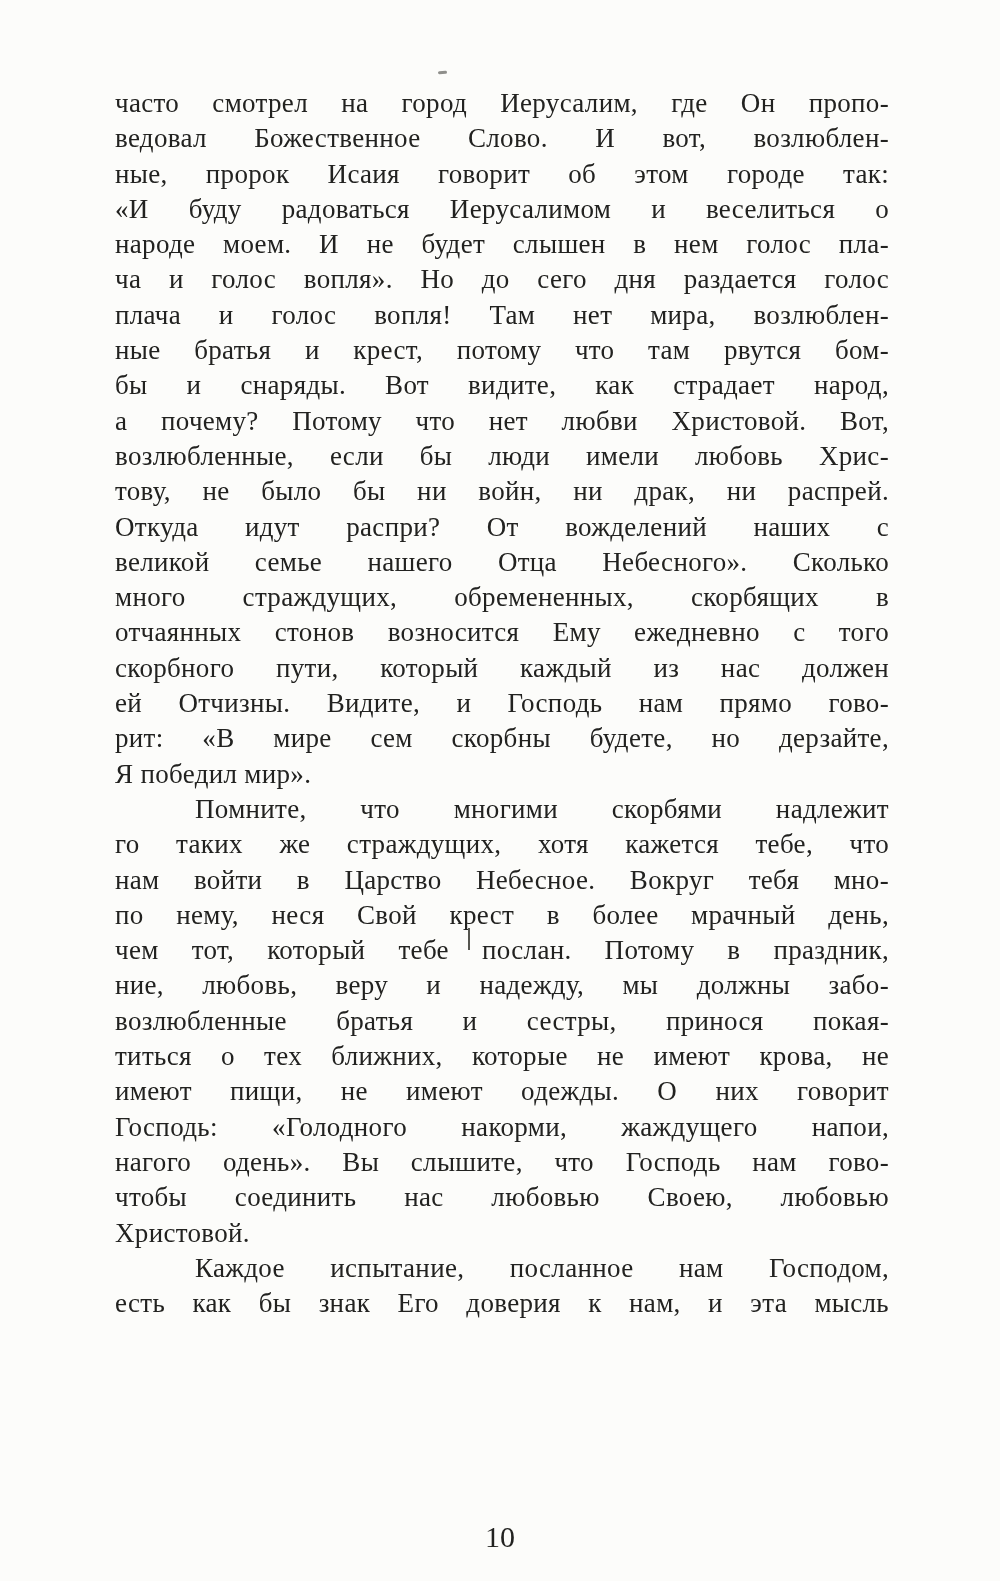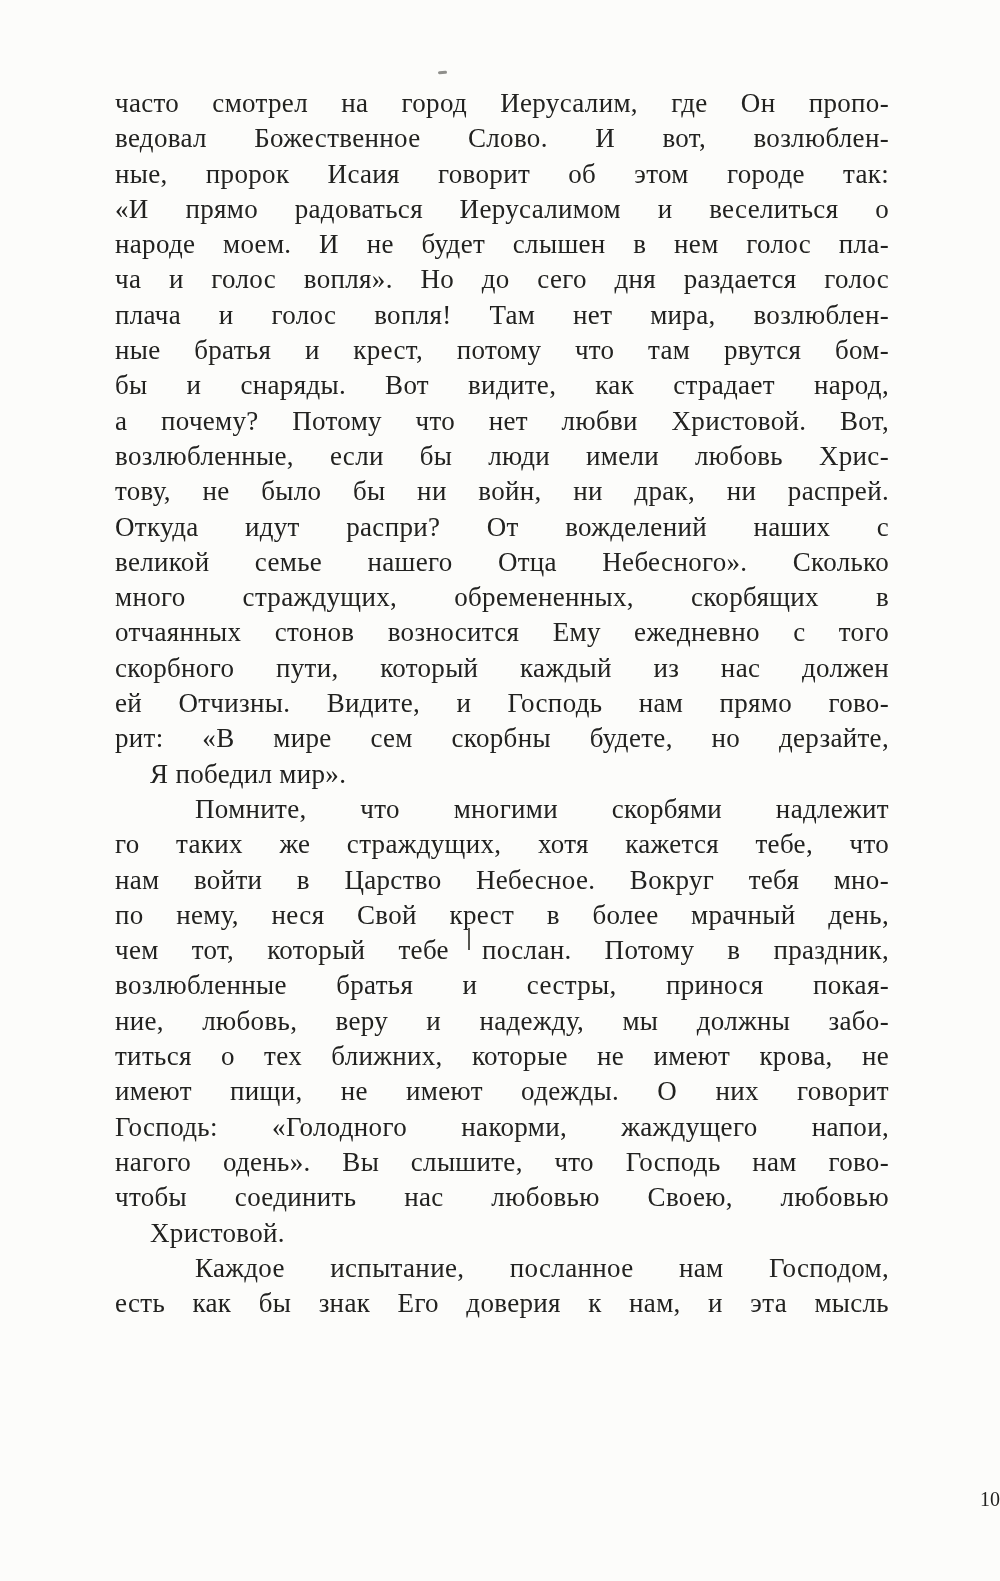--- a/index.html
+++ b/index.html
@@ -26,32 +26,31 @@
     line-height: 35.3px;
     letter-spacing: 0.012em;
   }
   .line {
     text-align: justify;
     text-align-last: justify;
     white-space: normal;
   }
   .line.end {
     text-align-last: left;
-    margin-left: 35px;
   }
   .line.indent {
     text-indent: 80px;
   }
   .page-number {
     position: absolute;
     left: 0;
-    top: 1488px;
+    top: 1520px;
     width: 100%;
-    text-align: right;
-    font-size: 20px;
+    text-align: center;
+    font-size: 30px;
     color: #222220;
   }
   .speck-top {
     position: absolute;
     left: 438px;
     top: 71px;
     width: 9px;
     height: 3px;
     background: #8f8f8b;
     border-radius: 2px;
@@ -71,21 +70,21 @@
 
 <main class="page">
 
   <div class="speck-top"></div>
 
   <section class="text-block">
 
     <div class="line">часто смотрел на город Иерусалим, где Он пропо-</div>
     <div class="line">ведовал Божественное Слово. И вот, возлюблен-</div>
     <div class="line">ные, пророк Исаия говорит об этом городе так:</div>
-    <div class="line">«И прямо радоваться Иерусалимом и веселиться о</div>
+    <div class="line">«И буду радоваться Иерусалимом и веселиться о</div>
     <div class="line">народе моем. И не будет слышен в нем голос пла-</div>
     <div class="line">ча и голос вопля». Но до сего дня раздается голос</div>
     <div class="line">плача и голос вопля! Там нет мира, возлюблен-</div>
     <div class="line">ные братья и крест, потому что там рвутся бом-</div>
     <div class="line">бы и снаряды. Вот видите, как страдает народ,</div>
     <div class="line">а почему? Потому что нет любви Христовой. Вот,</div>
     <div class="line">возлюбленные, если бы люди имели любовь Хрис-</div>
     <div class="line">тову, не было бы ни войн, ни драк, ни распрей.</div>
     <div class="line">Откуда идут распри? От вожделений наших с</div>
     <div class="line">великой семье нашего Отца Небесного». Сколько</div>
@@ -94,22 +93,22 @@
     <div class="line">скорбного пути, который каждый из нас должен</div>
     <div class="line">ей Отчизны. Видите, и Господь нам прямо гово-</div>
     <div class="line">рит: «В мире сем скорбны будете, но дерзайте,</div>
     <div class="line end">Я победил мир».</div>
 
     <div class="line indent">Помните, что многими скорбями надлежит</div>
     <div class="line">го таких же страждущих, хотя кажется тебе, что</div>
     <div class="line">нам войти в Царство Небесное. Вокруг тебя мно-</div>
     <div class="line">по нему, неся Свой крест в более мрачный день,</div>
     <div class="line">чем тот, который тебе послан. Потому в праздник,</div>
+    <div class="line">ние, любовь, веру и надежду, мы должны забо-</div>
     <div class="line">возлюбленные братья и сестры, принося покая-</div>
-    <div class="line">ние, любовь, веру и надежду, мы должны забо-</div>
     <div class="line">титься о тех ближних, которые не имеют крова, не</div>
     <div class="line">имеют пищи, не имеют одежды. О них говорит</div>
     <div class="line">Господь: «Голодного накорми, жаждущего напои,</div>
     <div class="line">нагого одень». Вы слышите, что Господь нам гово-</div>
     <div class="line">чтобы соединить нас любовью Своею, любовью</div>
     <div class="line end">Христовой.</div>
 
     <div class="line indent">Каждое испытание, посланное нам Господом,</div>
     <div class="line">есть как бы знак Его доверия к нам, и эта мысль</div>
   </section>

